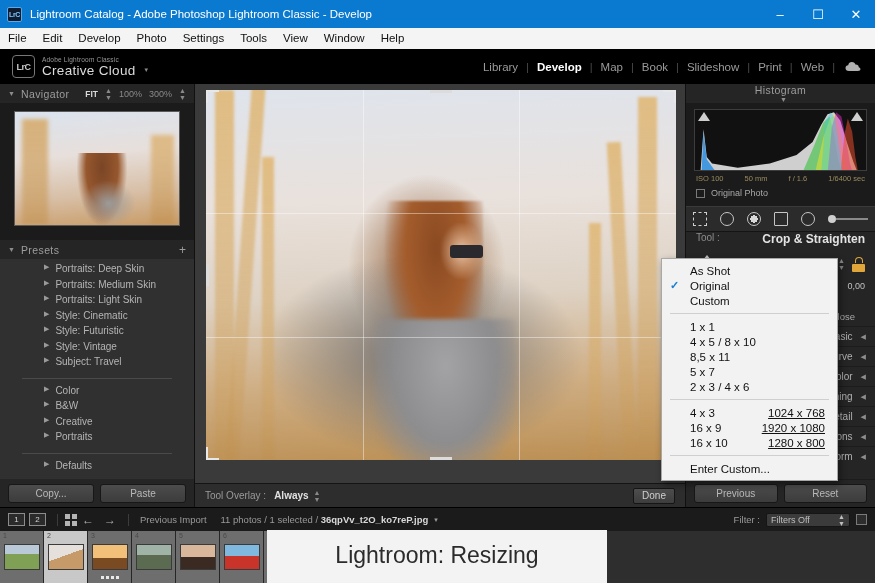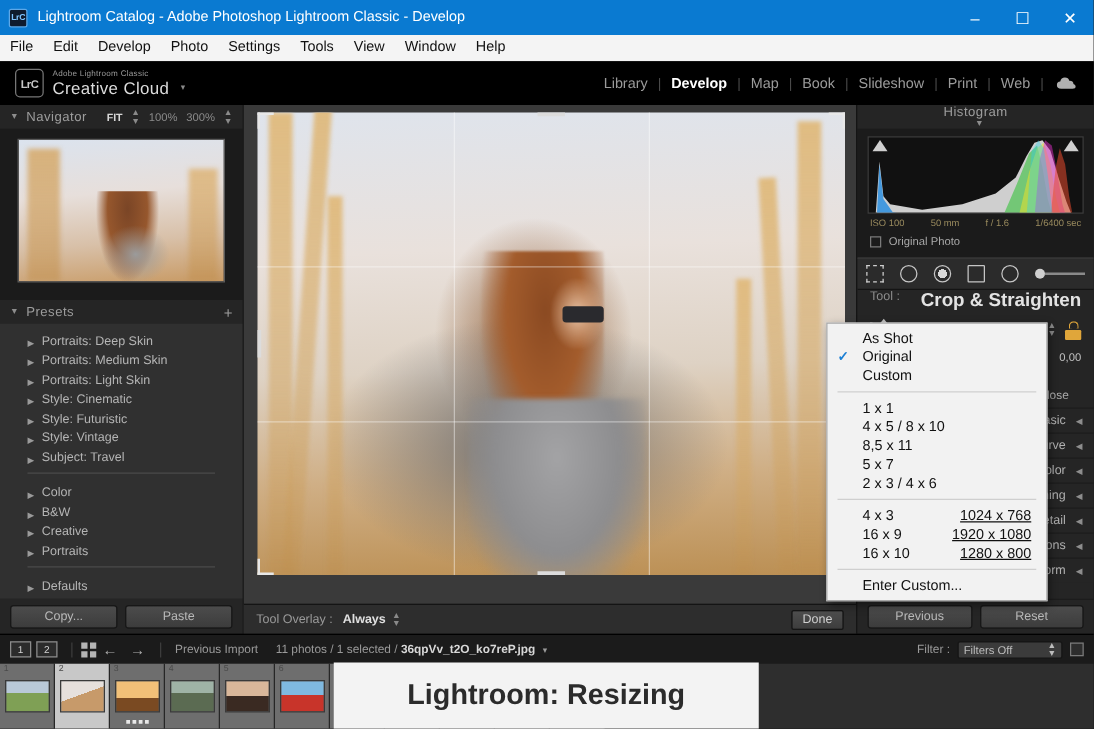--- a/index.html
+++ b/index.html
@@ -101,22 +101,22 @@
      background: radial-gradient(ellipse at 50% 20%, #7a4526 0%, #96572d 45%, rgba(150,87,45,0) 72%); }
   #nav-thumb .blob2 { position:absolute; left:40%; top:60%; width:34%; height:42%;
      background: radial-gradient(ellipse at 50% 50%, #9b9b9b 0%, rgba(155,155,155,0) 70%); }
   #nav-thumb .stalk { position:absolute; left:4%; top:6%; width:16%; height:94%;
      background: linear-gradient(180deg, rgba(214,169,104,0.85), rgba(193,142,74,0.5)); filter: blur(2px); }
   #nav-thumb .stalk2 { position:absolute; right:3%; top:20%; width:14%; height:80%;
      background: linear-gradient(180deg, rgba(221,178,113,0.8), rgba(190,139,72,0.45)); filter: blur(2px); }
 
   #presets-body { flex: 1; background: #303030; overflow: hidden; padding: 4px 0 0 0; }
   .preset-row {
-    height: 15.5px; display: flex; align-items: flex-end;
-    font-size: 10px; color: #b5b5b5; padding-left: 22px;
+    height: 15.5px; display: flex; align-items: flex-start;
+    font-size: 10px; color: #b5b5b5; padding-left: 22px; margin-left: 22px;
   }
   .preset-row .ptri { font-size: 7px; margin-right: 6px; color: #9a9a9a; }
   .preset-sep { height: 1px; background: #4a4a4a; margin: 6px 22px 6px 22px; }
   #plus { margin-left: auto; color: #9d9d9d; font-size: 12px; }
 
   #left-buttons {
     height: 28px; background: #252525; display: flex;
     align-items: center; gap: 6px; padding: 0 8px;
   }
   .lrbtn {
@@ -190,21 +190,21 @@
   .ticon.grad { border: 1px solid #c6c6c6; border-radius: 1px; }
   .ticon.radial { border: 1px solid #c6c6c6; border-radius: 50%; }
   .ticon.brush { width: 40px; height: 14px; display:flex; align-items:center; }
   .ticon.brush::before { content:''; width:8px; height:8px; border-radius:50%; background:#cfcfcf; }
   .ticon.brush::after { content:''; flex:1; height:2px; background:#8a8a8a; }
 
   #toolrow {
     height: 20px; display:flex; align-items:flex-start; padding: 0 10px;
     font-size: 10px; color: #8c8c8c; background:#252525;
   }
-  #tool-name { margin-left:auto; color:#e3e3e3; font-weight:bold; font-size:15px; }
+  #tool-name { margin-left:auto; color:#e3e3e3; font-weight:bold; font-size:12px; }
   #aspectrow {
     height: 24px; display:flex; align-items:center; padding: 0 10px;
     font-size: 10px; color: #8c8c8c; background:#252525;
   }
   #crop-glyph { width:14px; height:13px; border-left:2px solid #c0c0c0; border-bottom:2px solid #c0c0c0; margin-right:8px; position:relative; }
   #crop-glyph::after { content:''; position:absolute; right:-1px; top:-3px; width:0; height:0;
     border-left:4px solid transparent; border-right:4px solid transparent; border-bottom:5px solid #c0c0c0; }
   #aspect-val { margin-left:auto; color:#c9c9c9; font-size:10px; }
   #lock { width:13px; height:15px; margin-left:7px; position:relative; }
   #lock .shackle { position:absolute; top:0; left:3px; width:8px; height:6px; border:1.7px solid #e0a63a; border-bottom:none; border-radius:4px 4px 0 0; }
@@ -281,21 +281,21 @@
   }
   .thumb-cell.sel { background:#c8c8c8; }
   .thumb-cell .num { position:absolute; top:1px; left:3px; font-size:7px; color:#4a4a4a; }
   .thumb-img { width:36px; height:26px; border:1px solid #3a3a3a; }
   .dots { position:absolute; bottom:4px; left:50%; transform:translateX(-50%); display:flex; gap:2px; }
   .dots i { width:3px; height:3px; background:#e8e8e8; }
 
   #caption-overlay {
     position:absolute; left:267px; bottom:0; width:340px; height:53px;
     background:#f3f3f3; display:flex; align-items:center; justify-content:center;
-    font-size:23px; color:#2b2b2b; z-index:60;font-weight:bold;
+    font-size:23px; color:#2b2b2b; z-index:60;
   }
   #caption-overlay .cap { margin-top:-3px; }
 </style>
 </head>
 <body>
 
 <div id="titlebar">
   <div id="lrc-badge">LrC</div>
   <div id="title-text">Lightroom Catalog - Adobe Photoshop Lightroom Classic - Develop</div>
   <div class="wbtn">–</div>

